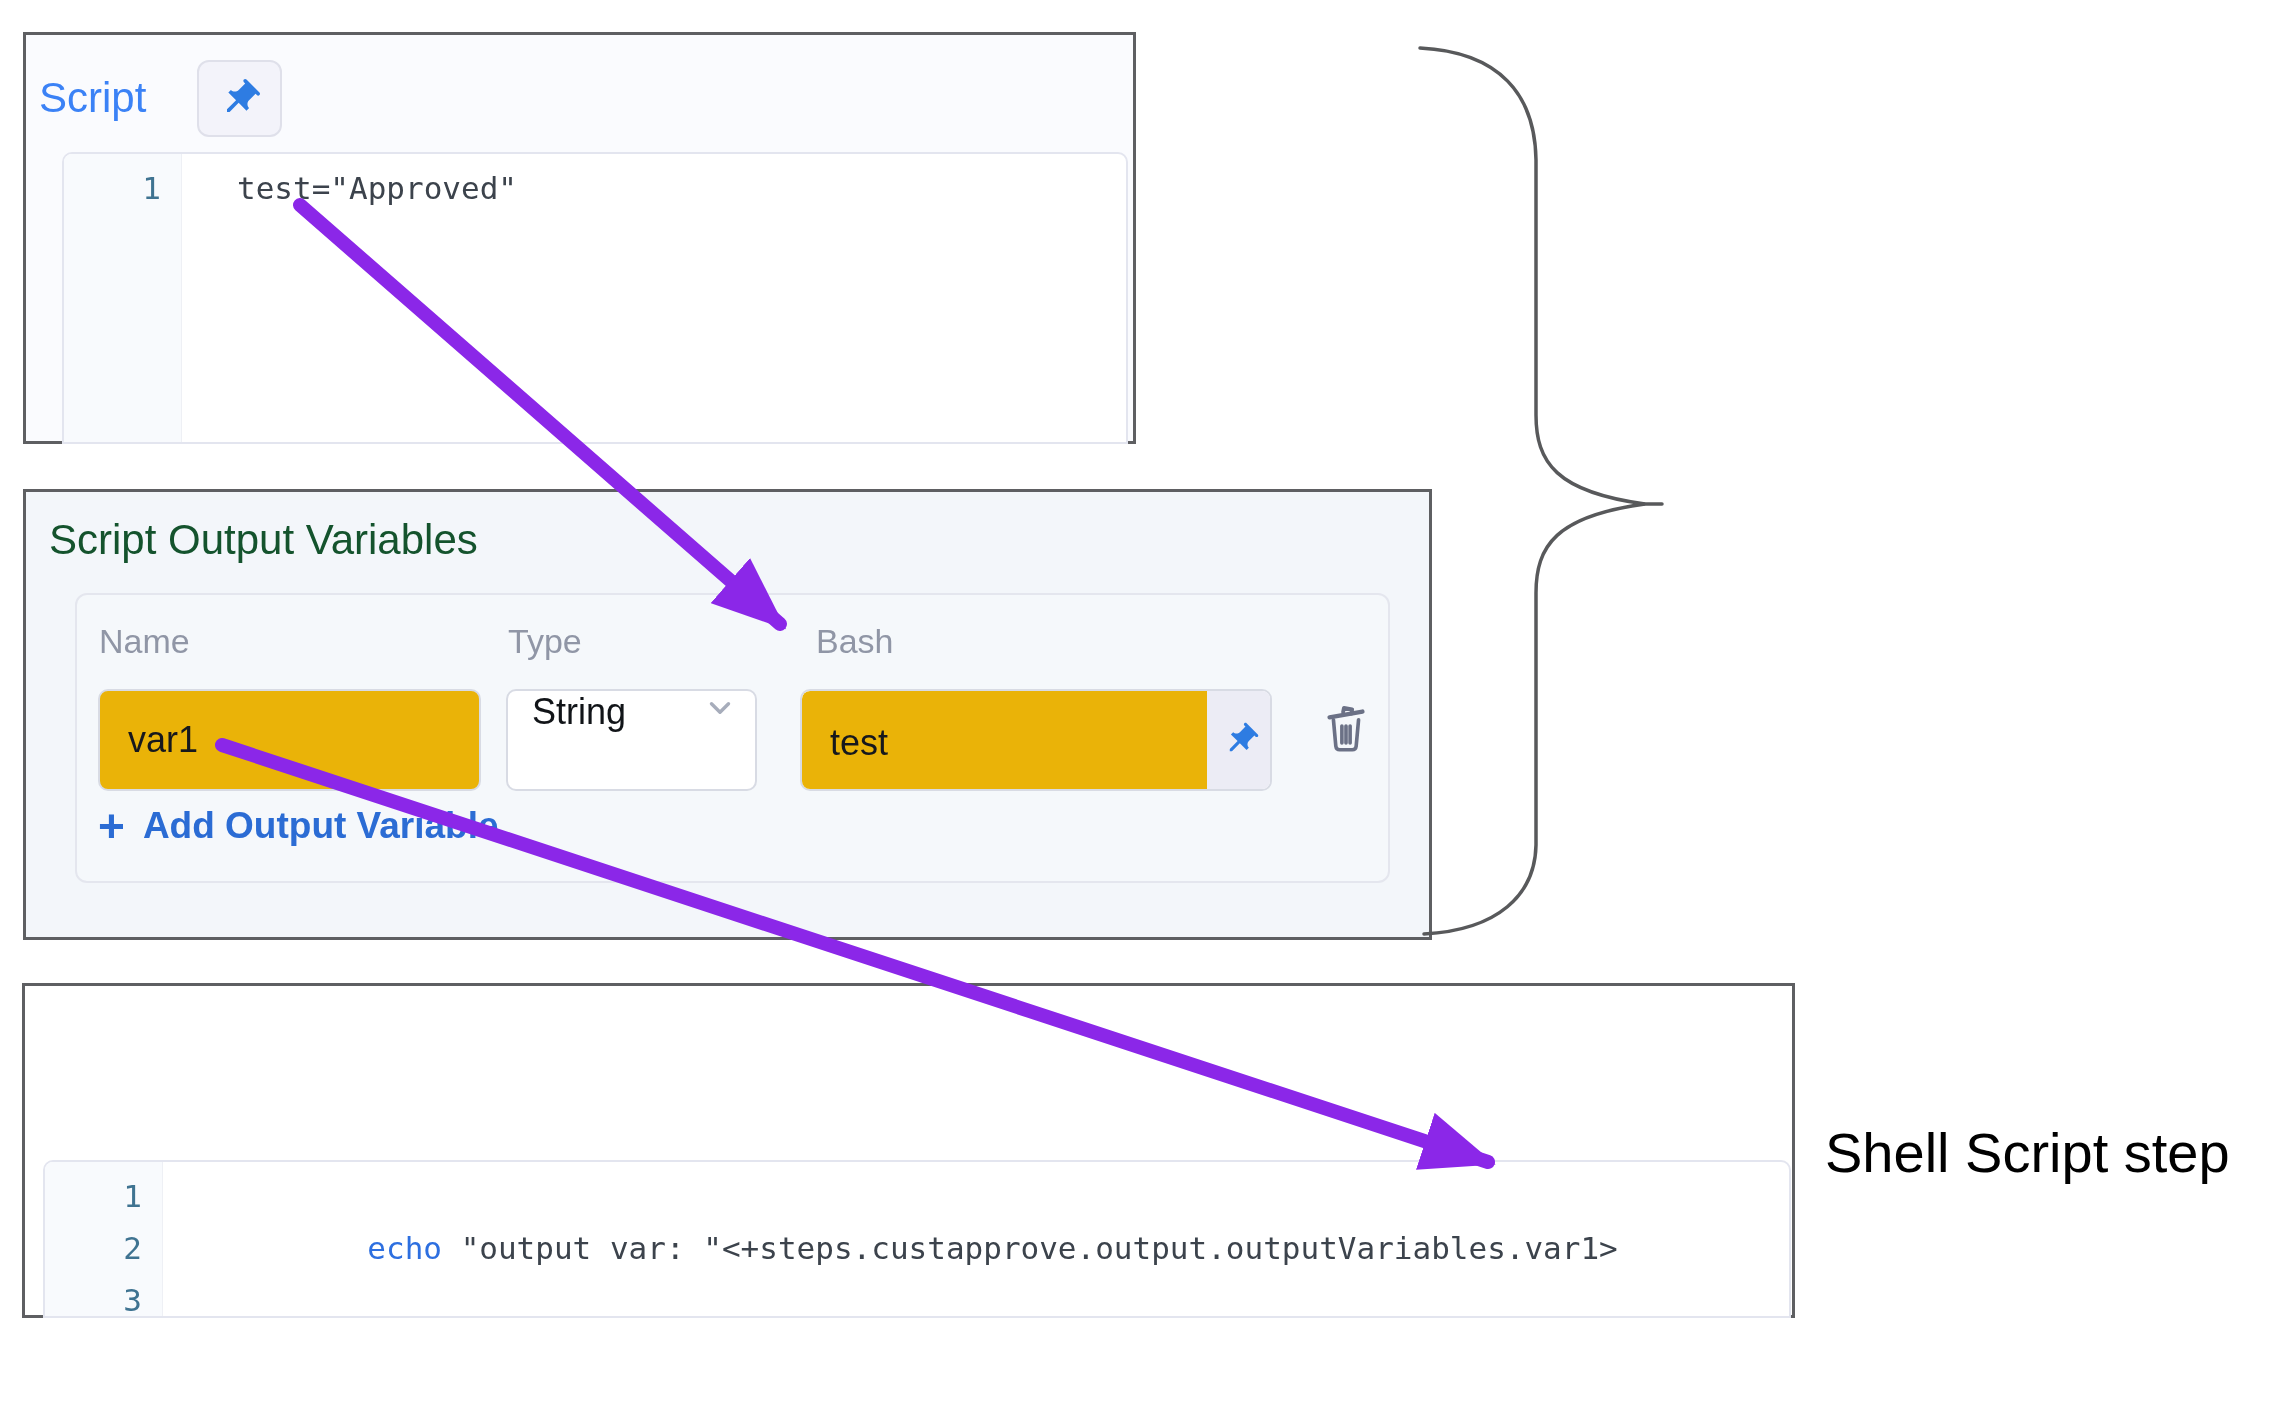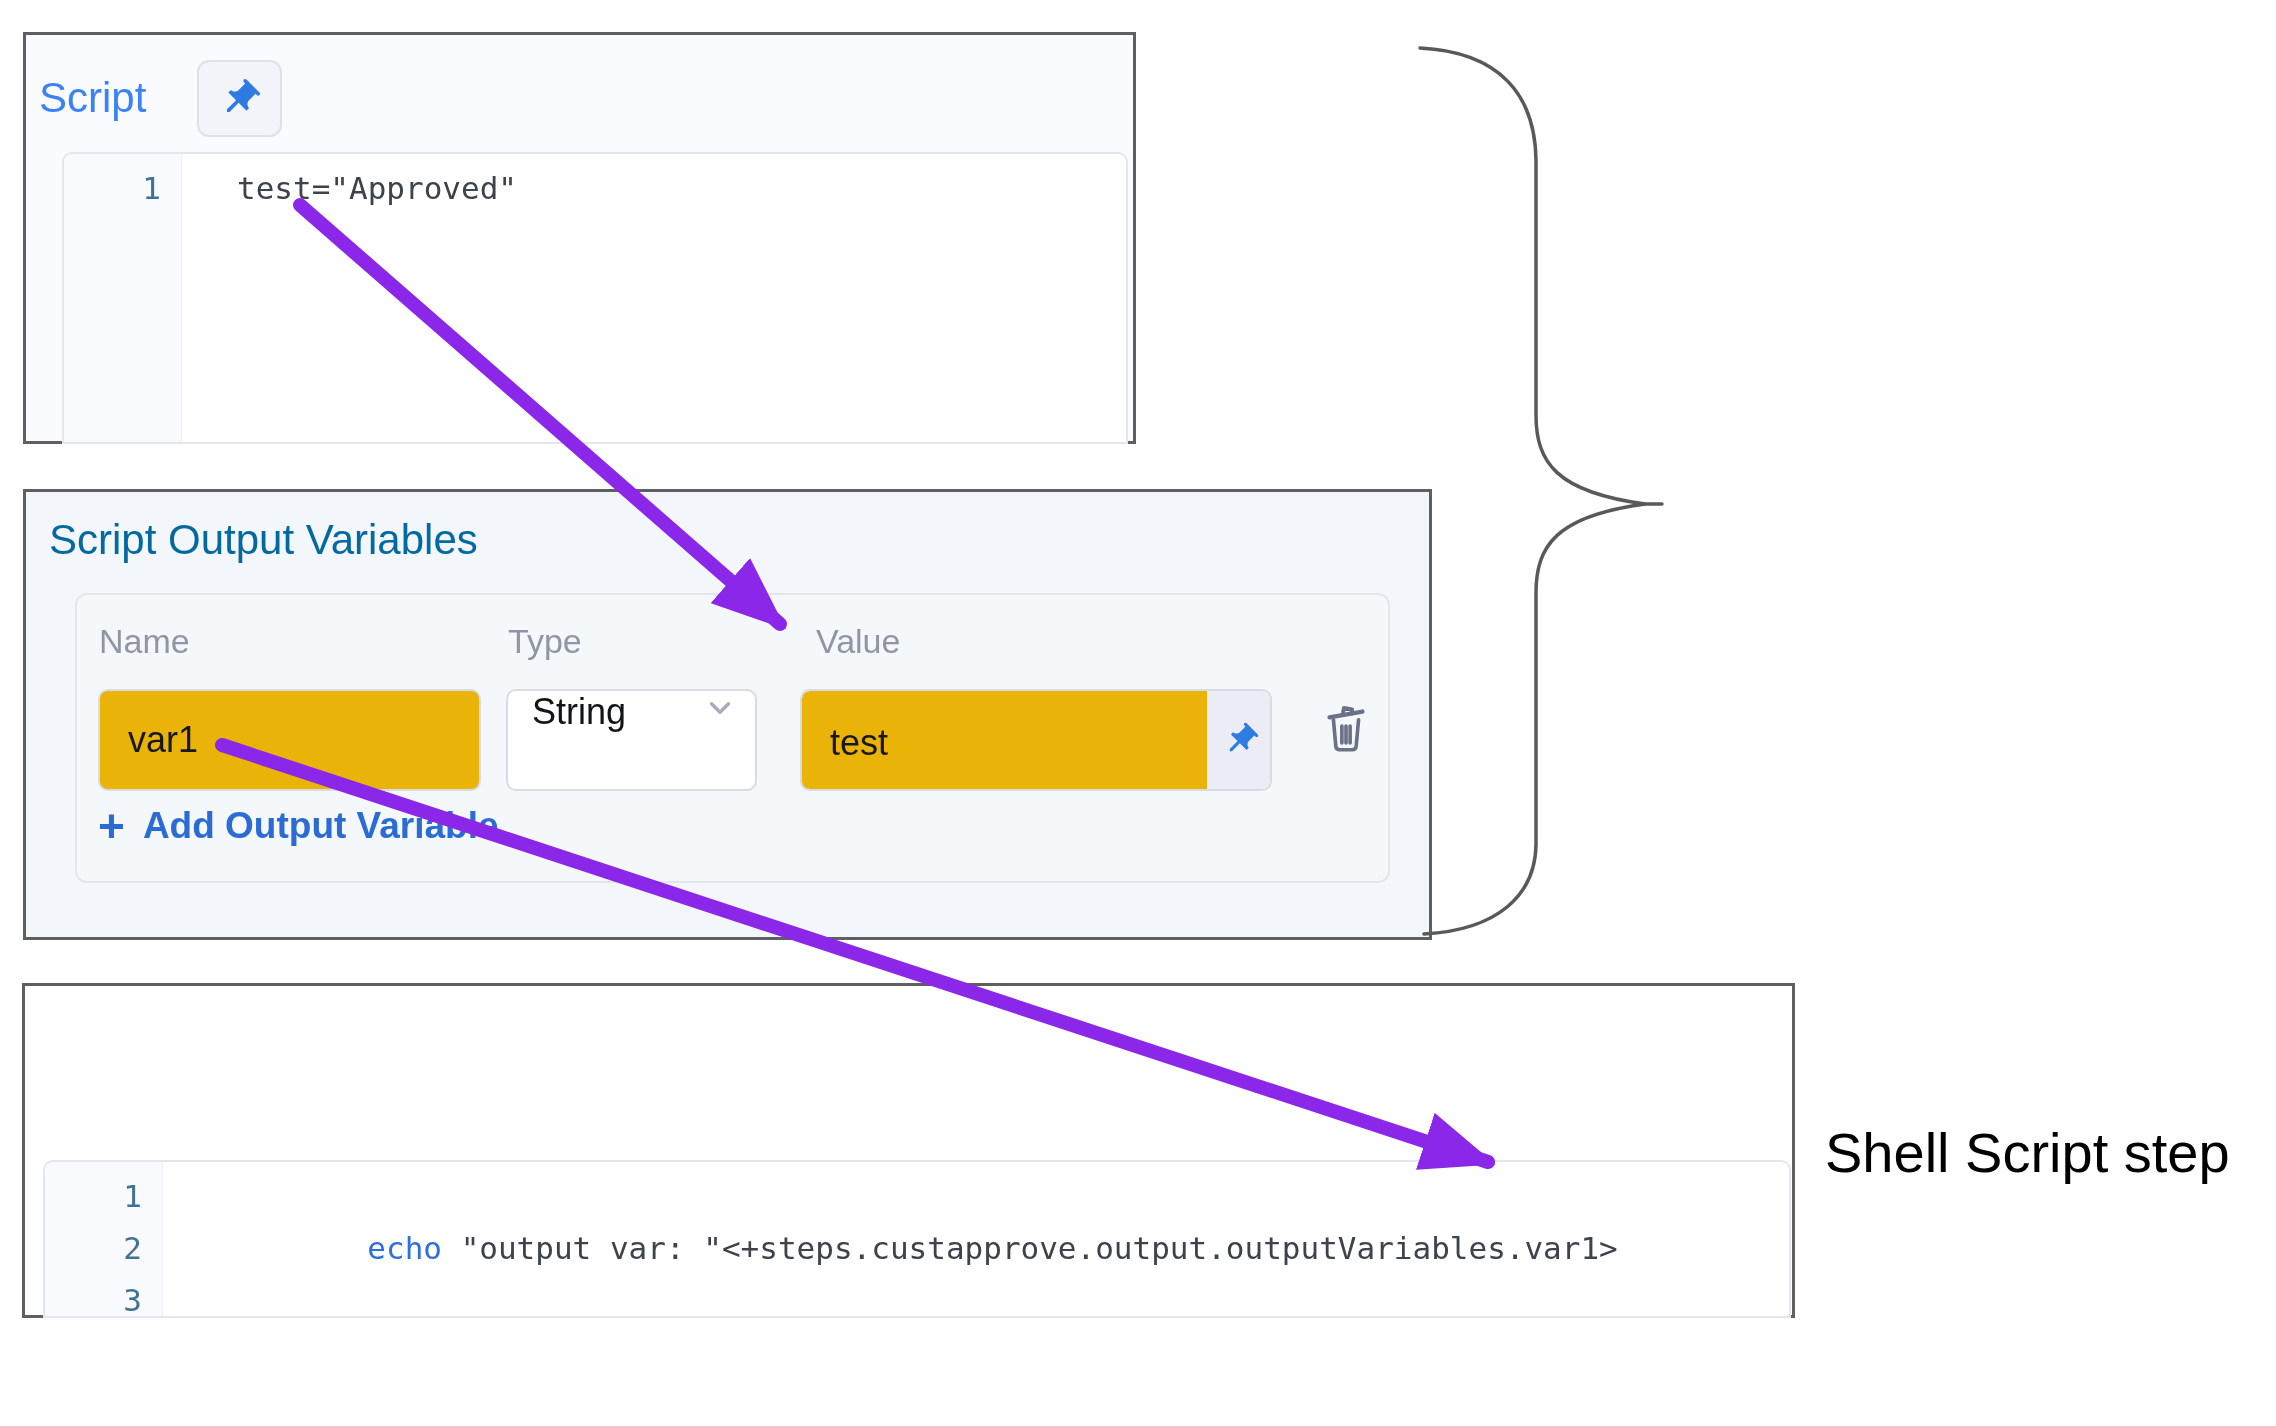--- a/index.html
+++ b/index.html
@@ -6,21 +6,21 @@
   #canvas{position:relative;width:2276px;height:1426px;background:#ffffff;
           font-family:"Liberation Sans",sans-serif;overflow:hidden;}
 
   .panel{position:absolute;border:3px solid #5e5f62;box-sizing:border-box;}
   #panel1{left:23px;top:32px;width:1113px;height:412px;background:#fafbfe;}
   #panel2{left:23px;top:489px;width:1409px;height:451px;background:#f3f6fa;}
   #panel3{left:22px;top:983px;width:1773px;height:335px;background:#ffffff;}
 
   .panel-title{position:absolute;color:#3b82f6;font-size:42px;}
   #panel1-title{left:39px;top:74px;}
-  #panel2-title{left:49px;top:516px;color:#0369a1;}
+  #panel2-title{left:49px;top:516px;color:#14532d;}
   #panel3-title{left:48px;top:1028px;font-size:46px;color:#1f2833;}
 
   .pin-button{position:absolute;left:197px;top:60px;width:81px;height:73px;
     background:#f3f3fa;border:2px solid #dfe0ea;border-radius:12px;
     display:flex;align-items:center;justify-content:center;cursor:pointer;}
 
   .editor{position:absolute;background:#ffffff;border:2px solid #e3e5ef;
     border-radius:10px 10px 0 0;box-sizing:border-box;display:flex;overflow:hidden;}
   #editor1{left:62px;top:152px;width:1066px;height:292px;}
   #editor3{left:43px;top:1160px;width:1748px;height:158px;}
@@ -94,21 +94,21 @@
       <div class="code-line"><span>test="Approved"</span></div>
     </div>
   </div>
 
   <div class="panel" id="panel2"></div>
   <div class="panel-title" id="panel2-title">Script Output Variables</div>
   <div class="inner-box"></div>
 
   <div class="field-label" id="label-name">Name</div>
   <div class="field-label" id="label-type">Type</div>
-  <div class="field-label" id="label-value">Value</div>
+  <div class="field-label" id="label-value">Bash</div>
 
   <input class="text-input" id="input-name" readonly="" value="var1" style="">
 
   <div class="select">
     <span class="select-text">String</span>
     <span style="display:flex;">
       <svg width="34" height="34" viewBox="0 0 24 24" fill="none">
         <polyline points="6,9 12,15 18,9" stroke="#a7adbb" stroke-width="2.4" stroke-linecap="round" stroke-linejoin="round"></polyline>
       </svg>
     </span>

